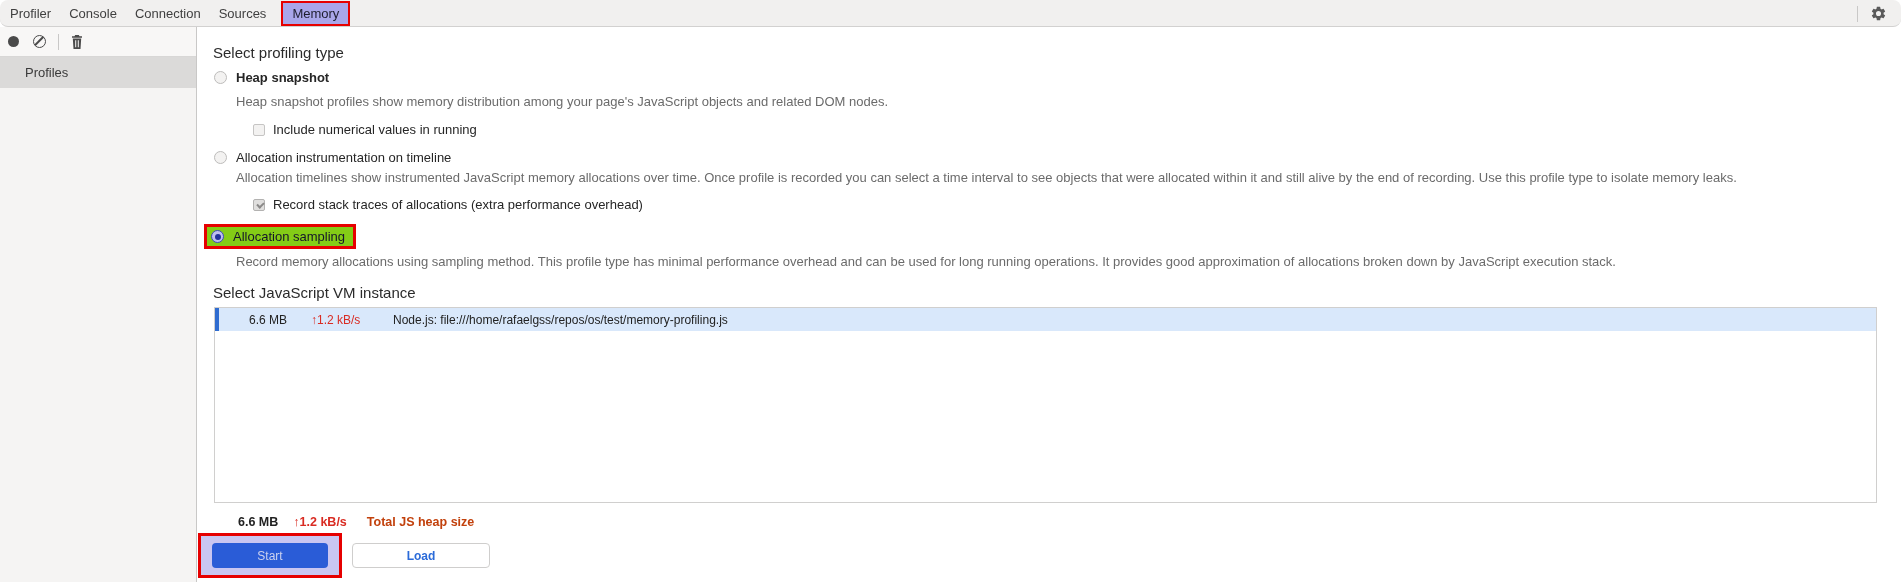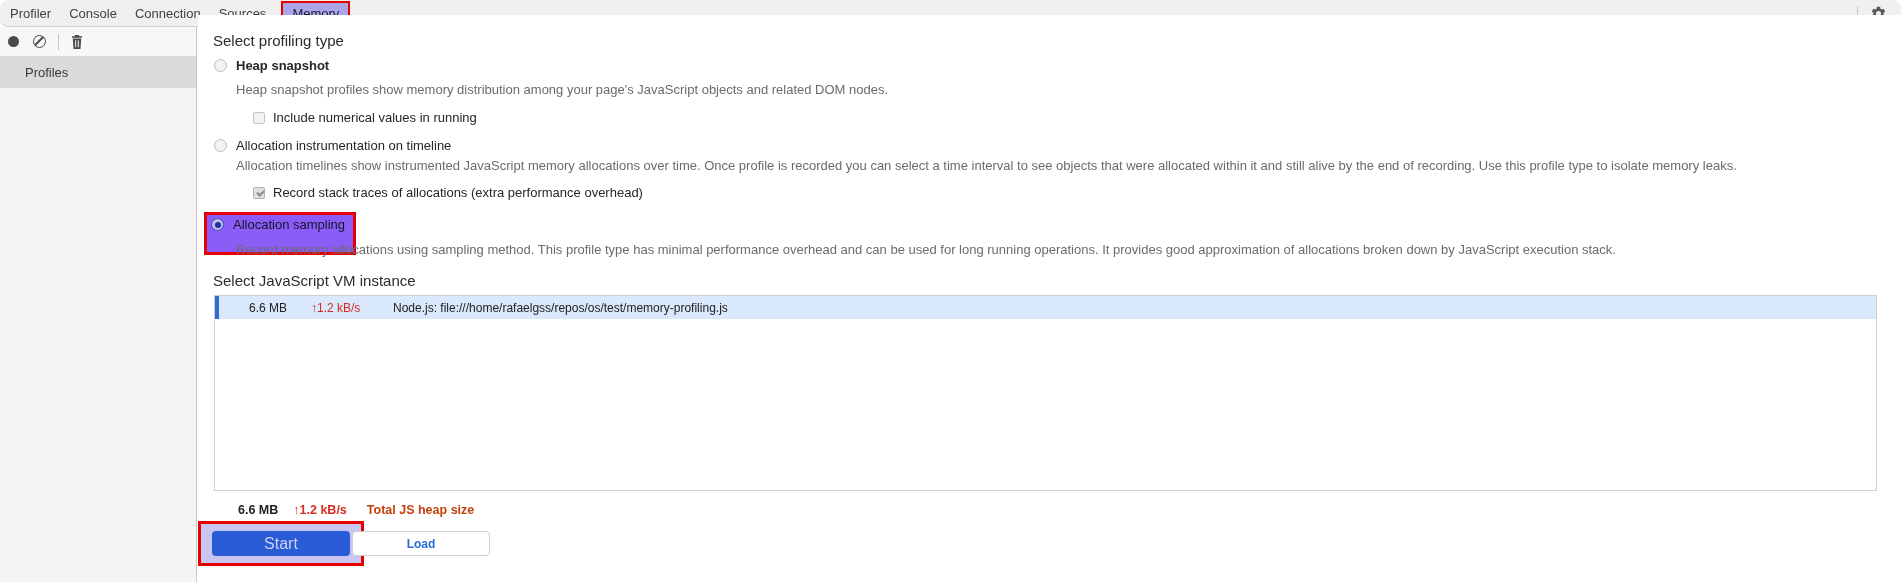--- a/index.html
+++ b/index.html
@@ -25,58 +25,58 @@
   .rec-dot { width:11px; height:11px; border-radius:50%; background:#4a4a4a; }
   .block-icon { position:relative; width:13px; height:13px; border:1.5px solid #4a4a4a; border-radius:50%; }
   .block-icon::after { content:""; position:absolute; left:-1px; top:4.2px; width:12px; height:1.5px;
                        background:#4a4a4a; transform:rotate(-45deg); }
   .tb-divider { width:1px; height:16px; background:#c9c8c7; margin:0 -2px; }
   .trash svg { display:block; }
   .profiles-header { height:31px; background:#dbdad9; display:flex; align-items:center;
                      padding-left:25px; font-size:13px; color:#3a3a3a; }
 
   
-  .main { position:absolute; left:198px; top:15px; width:1703px; height:555px; background:#fff; }
+  .main { position:absolute; left:198px; top:27px; width:1703px; height:555px; background:#fff; }
   .h1 { position:absolute; font-size:15px; color:#2b2b2b; white-space:nowrap; }
   .opt-label { font-size:13px; color:#262626; white-space:nowrap; }
   .desc { position:absolute; font-size:13px; color:#6b6b6b; white-space:nowrap; }
 
   .radio-row { position:absolute; display:flex; align-items:center; gap:9px; }
   .radio { width:13px; height:13px; border-radius:50%; border:1px solid #bdbcbb; background:#f3f2f1; flex:0 0 auto; }
   .radio.selected { border:1px solid #3d4bb5; background:#bfbdf0; position:relative; }
   .radio.selected::after { content:""; position:absolute; left:2.5px; top:2.5px; width:6px; height:6px;
                            border-radius:50%; background:#22309c; }
   .check-row { position:absolute; display:flex; align-items:center; gap:8px; }
   .checkbox { width:12px; height:12px; border:1px solid #c6c5c4; border-radius:2px; background:#f3f2f1; flex:0 0 auto; }
   .checkbox.checked { background:#e0dfde; border-color:#b3b2b1; position:relative; }
   .checkbox.checked::after { content:""; position:absolute; left:2.5px; top:2px; width:5px; height:3px;
                              border-left:2px solid #8b8a89; border-bottom:2px solid #8b8a89; transform:rotate(-45deg); }
-  .hl-sampling { left:6px; top:197px; background:#8b5cf6; border:3px solid #e60000; padding:2px 8px 20px 4px; }
+  .hl-sampling { left:6px; top:197px; background:#84cc16; border:3px solid #e60000; padding:2px 8px 2px 4px; }
   .hl-sampling .opt-label { color:#14142a; }
 
   
   .vm-table { position:absolute; left:16px; top:280px; width:1663px; height:196px;
               border:1px solid #d0cfce; background:#fff; }
   .vm-row { height:23px; background:#d9e8fb; display:flex; align-items:center; position:relative;
             padding-left:34px; font-size:12px; }
   .vm-row::before { content:""; position:absolute; left:0; top:0; bottom:0; width:4px; background:#2f6cd0; }
   .vm-size { color:#222; min-width:48px; }
   .vm-rate { color:#d92b22; min-width:56px; margin-left:14px; }
   .vm-name { color:#222; margin-left:26px; }
 
   .totals { position:absolute; left:40px; top:488px; display:flex; align-items:center;
             font-size:12.5px; font-weight:bold; }
   .tot-size { color:#222; }
   .tot-rate { color:#d92b22; margin-left:15px; }
   .tot-label { color:#c2410c; margin-left:20px;text-align:center; }
 
   .start-wrap { position:absolute; left:0px; top:506px; background:#c9c6f1;
                 border:3px solid #e60000; padding:7px 11px; }
-  .btn-start { width:138px; height:25px; background:#2a5cd7; color:#ccd2ef; border:none;
-               border-radius:4px; font-size:16px; font-family:inherit; }
+  .btn-start { width:116px; height:25px; background:#2a5cd7; color:#ccd2ef; border:none;
+               border-radius:4px; font-size:12px; font-family:inherit; }
   .btn-load { position:absolute; left:154px; top:516px; width:138px; height:25px; background:#fff;
               color:#2b6bd9; border:1px solid #cfcecd; border-radius:4px; font-size:12px;
               font-weight:bold; font-family:inherit; }
 </style>
 </head>
 <body>
 
 <div id="app">
 
   <div class="tabbar">

